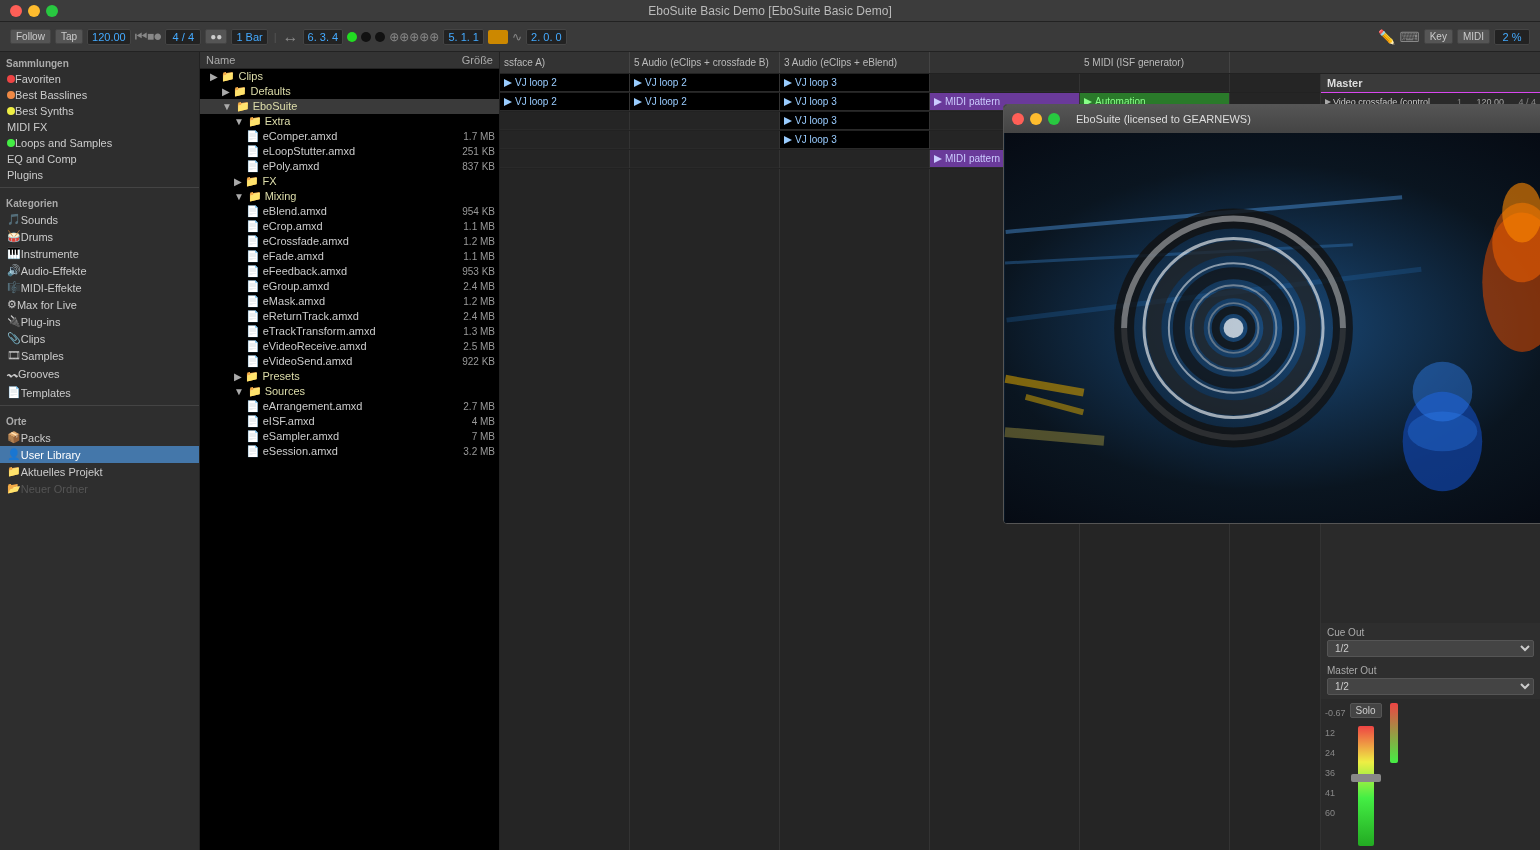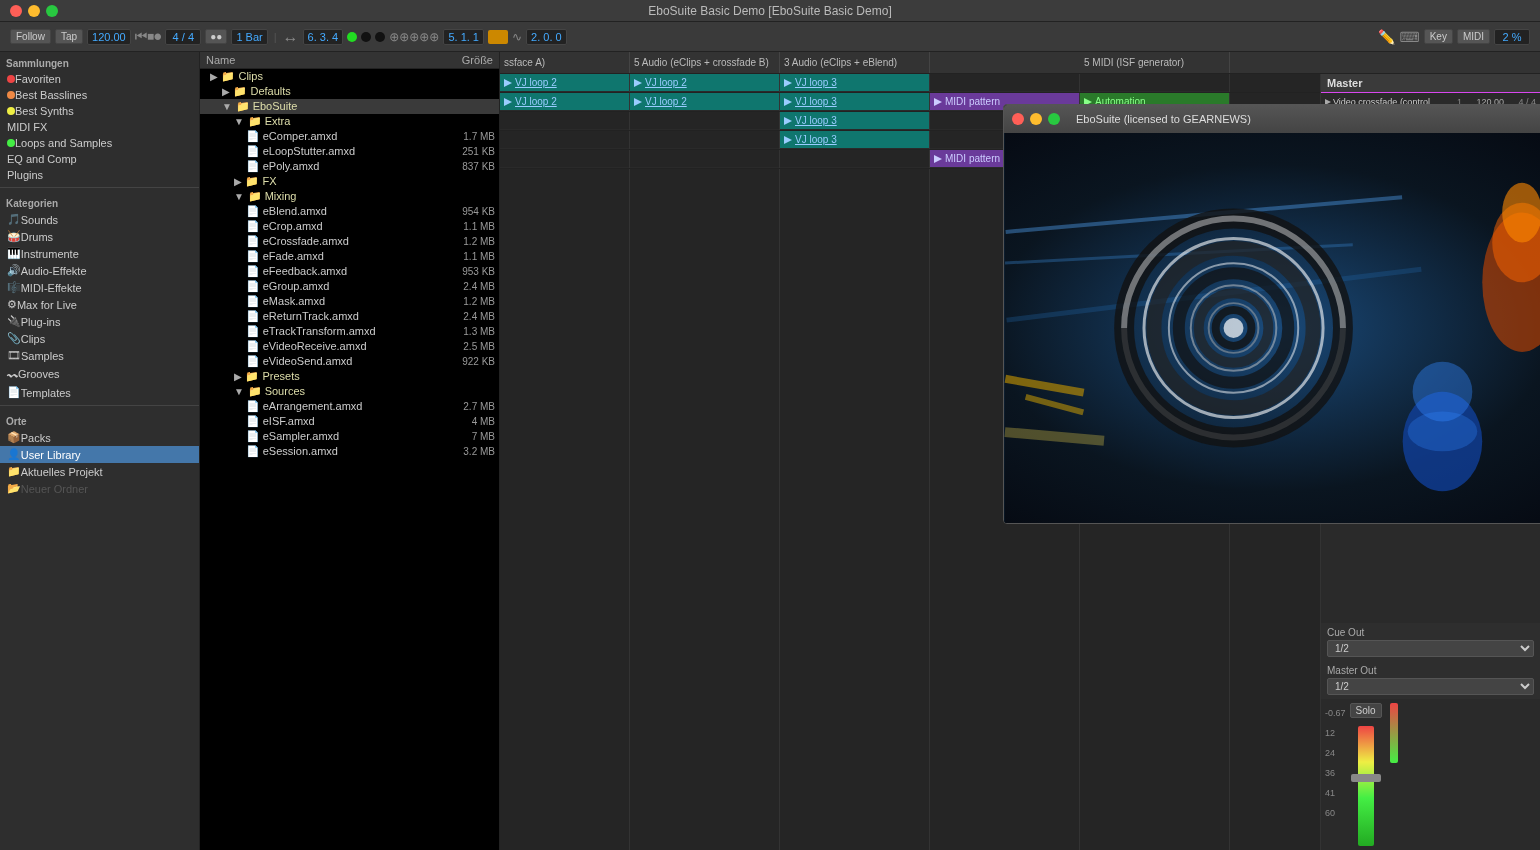--- a/index.html
+++ b/index.html
@@ -231,21 +231,21 @@
       position: relative;
       gap: 3px;
     }
     .clip-slot .play-btn {
       width: 8px; height: 8px;
       border-left: 8px solid currentColor;
       border-top: 4px solid transparent;
       border-bottom: 4px solid transparent;
       flex-shrink: 0;
     }
-    .clip-blue { background: #0f766e; color: #9cf; text-decoration: underline; }
+    .clip-blue { background: #000000; color: #9cf; }
     .clip-purple { background: #6a3a9a; color: #ccf; }
     .clip-green { background: #2a7a2a; color: #8f8; }
     .clip-empty { background: #252525; }
 
     
     #preview-window {
       position: absolute;
       top: 52px;
       left: 503px;
       width: 670px;

